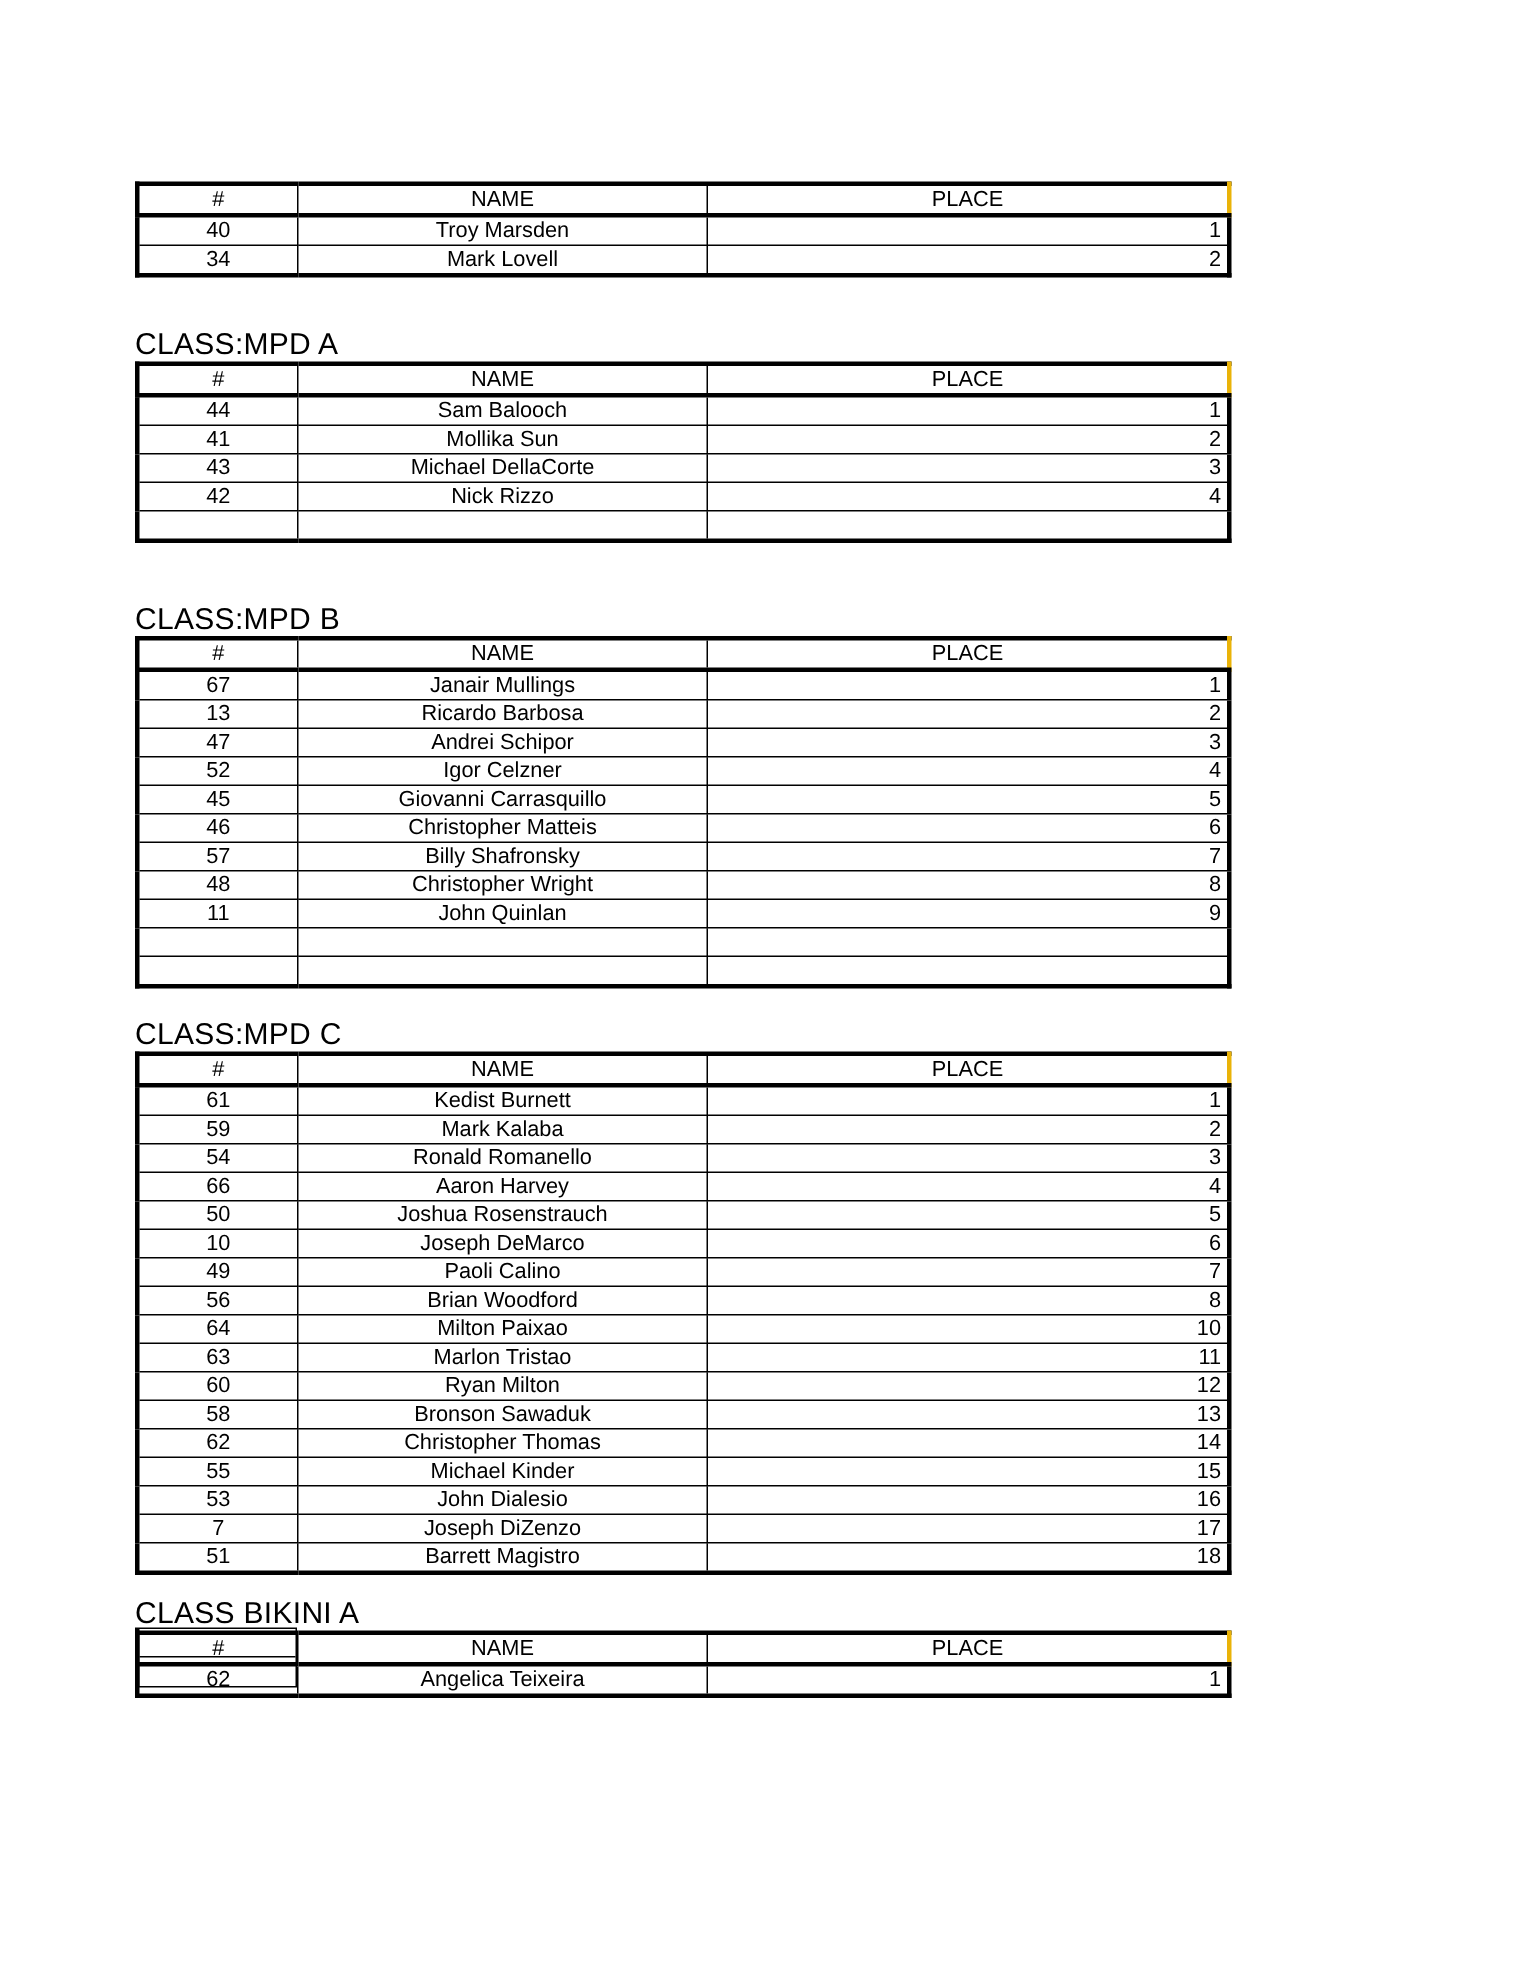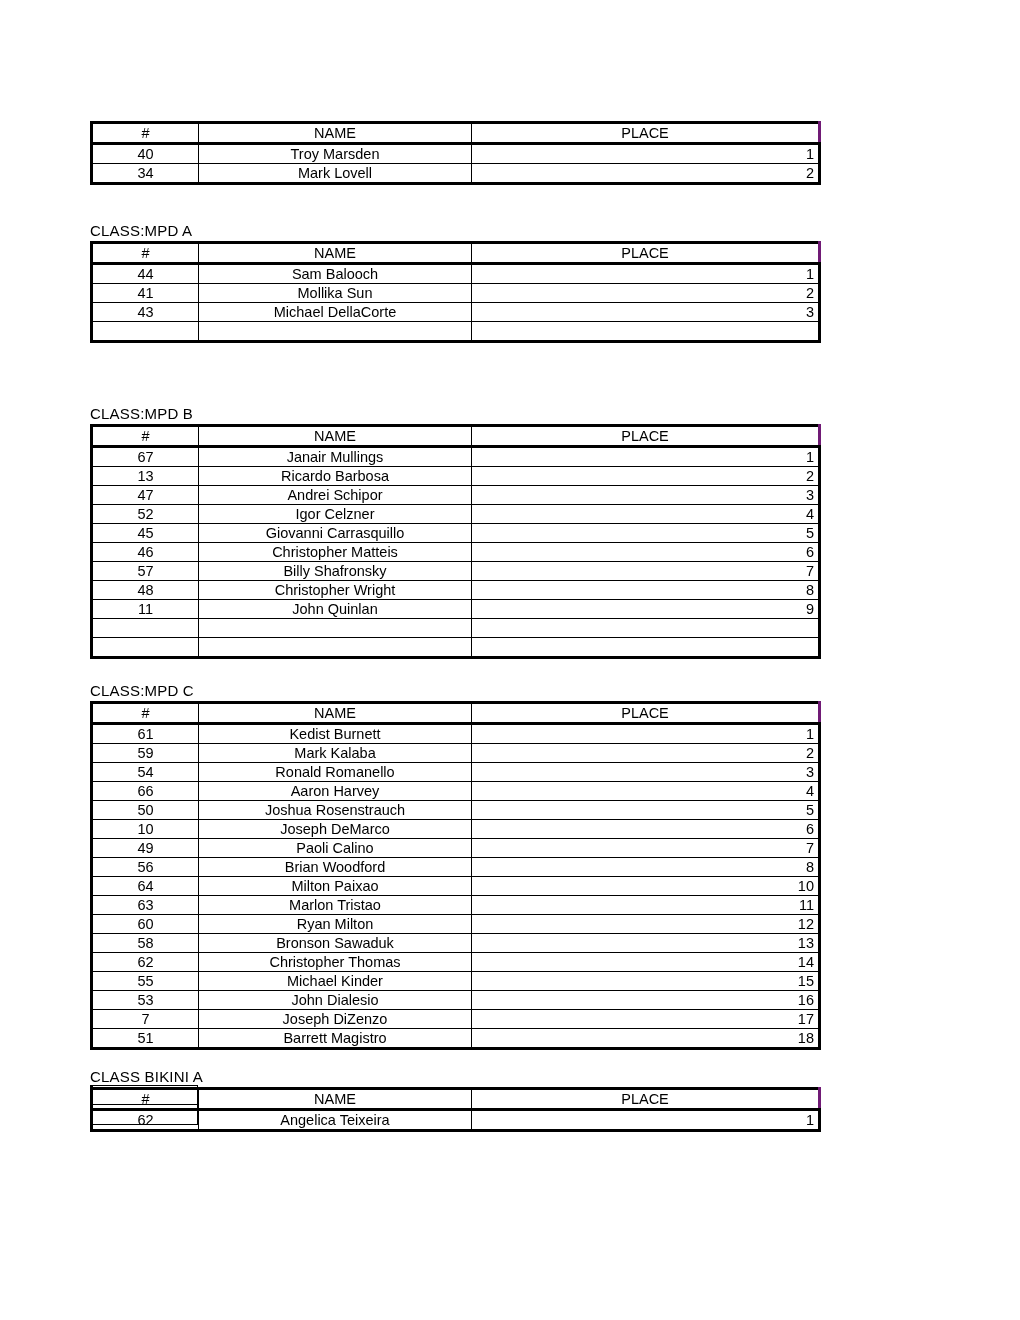--- a/index.html
+++ b/index.html
@@ -22,21 +22,21 @@
     top: 0;
     width: 1020px;
     height: 1320px;
   }
   .section {
     position: absolute;
     left: 90px;
     width: 728px;
   }
   .class-label {
-    font-size: 15px;
+    font-size: 20px;
     line-height: 17px;
     letter-spacing: 0.2px;
     white-space: nowrap;
     margin-bottom: 2px;
     color: #000;
   }
   table.results {
     border-collapse: collapse;
     table-layout: fixed;
     width: 728px;
@@ -58,21 +58,21 @@
   table.results thead th {
     text-align: center;
     border-top: 3px solid #000000;
     border-bottom: 3px solid #000000;
     height: 21px;
   }
   table.results thead th.first {
     border-left: 3px solid #000000;
   }
   table.results thead th.last {
-    border-right: 3px solid #701a75;
+    border-right: 3px solid #eab308;
   }
   table.results tbody td.num {
     text-align: center;
   }
   table.results tbody td.name {
     text-align: center;
   }
   table.results tbody td.place {
     text-align: right;
   }
@@ -159,20 +159,25 @@
           <tr>
             <td class="num first-col">41</td>
             <td class="name">Mollika Sun</td>
             <td class="place last-col">2</td>
           </tr>
           <tr>
             <td class="num first-col">43</td>
             <td class="name">Michael DellaCorte</td>
             <td class="place last-col">3</td>
           </tr>
+          <tr>
+            <td class="num first-col">42</td>
+            <td class="name">Nick Rizzo</td>
+            <td class="place last-col">4</td>
+          </tr>
           <tr class="last-row">
             <td class="num first-col">&nbsp;</td>
             <td class="name">&nbsp;</td>
             <td class="place last-col">&nbsp;</td>
           </tr>
         </tbody>
       </table>
     </div>
     <div class="section" style="top: 405px;">
       <div class="class-label">CLASS:MPD B</div>

